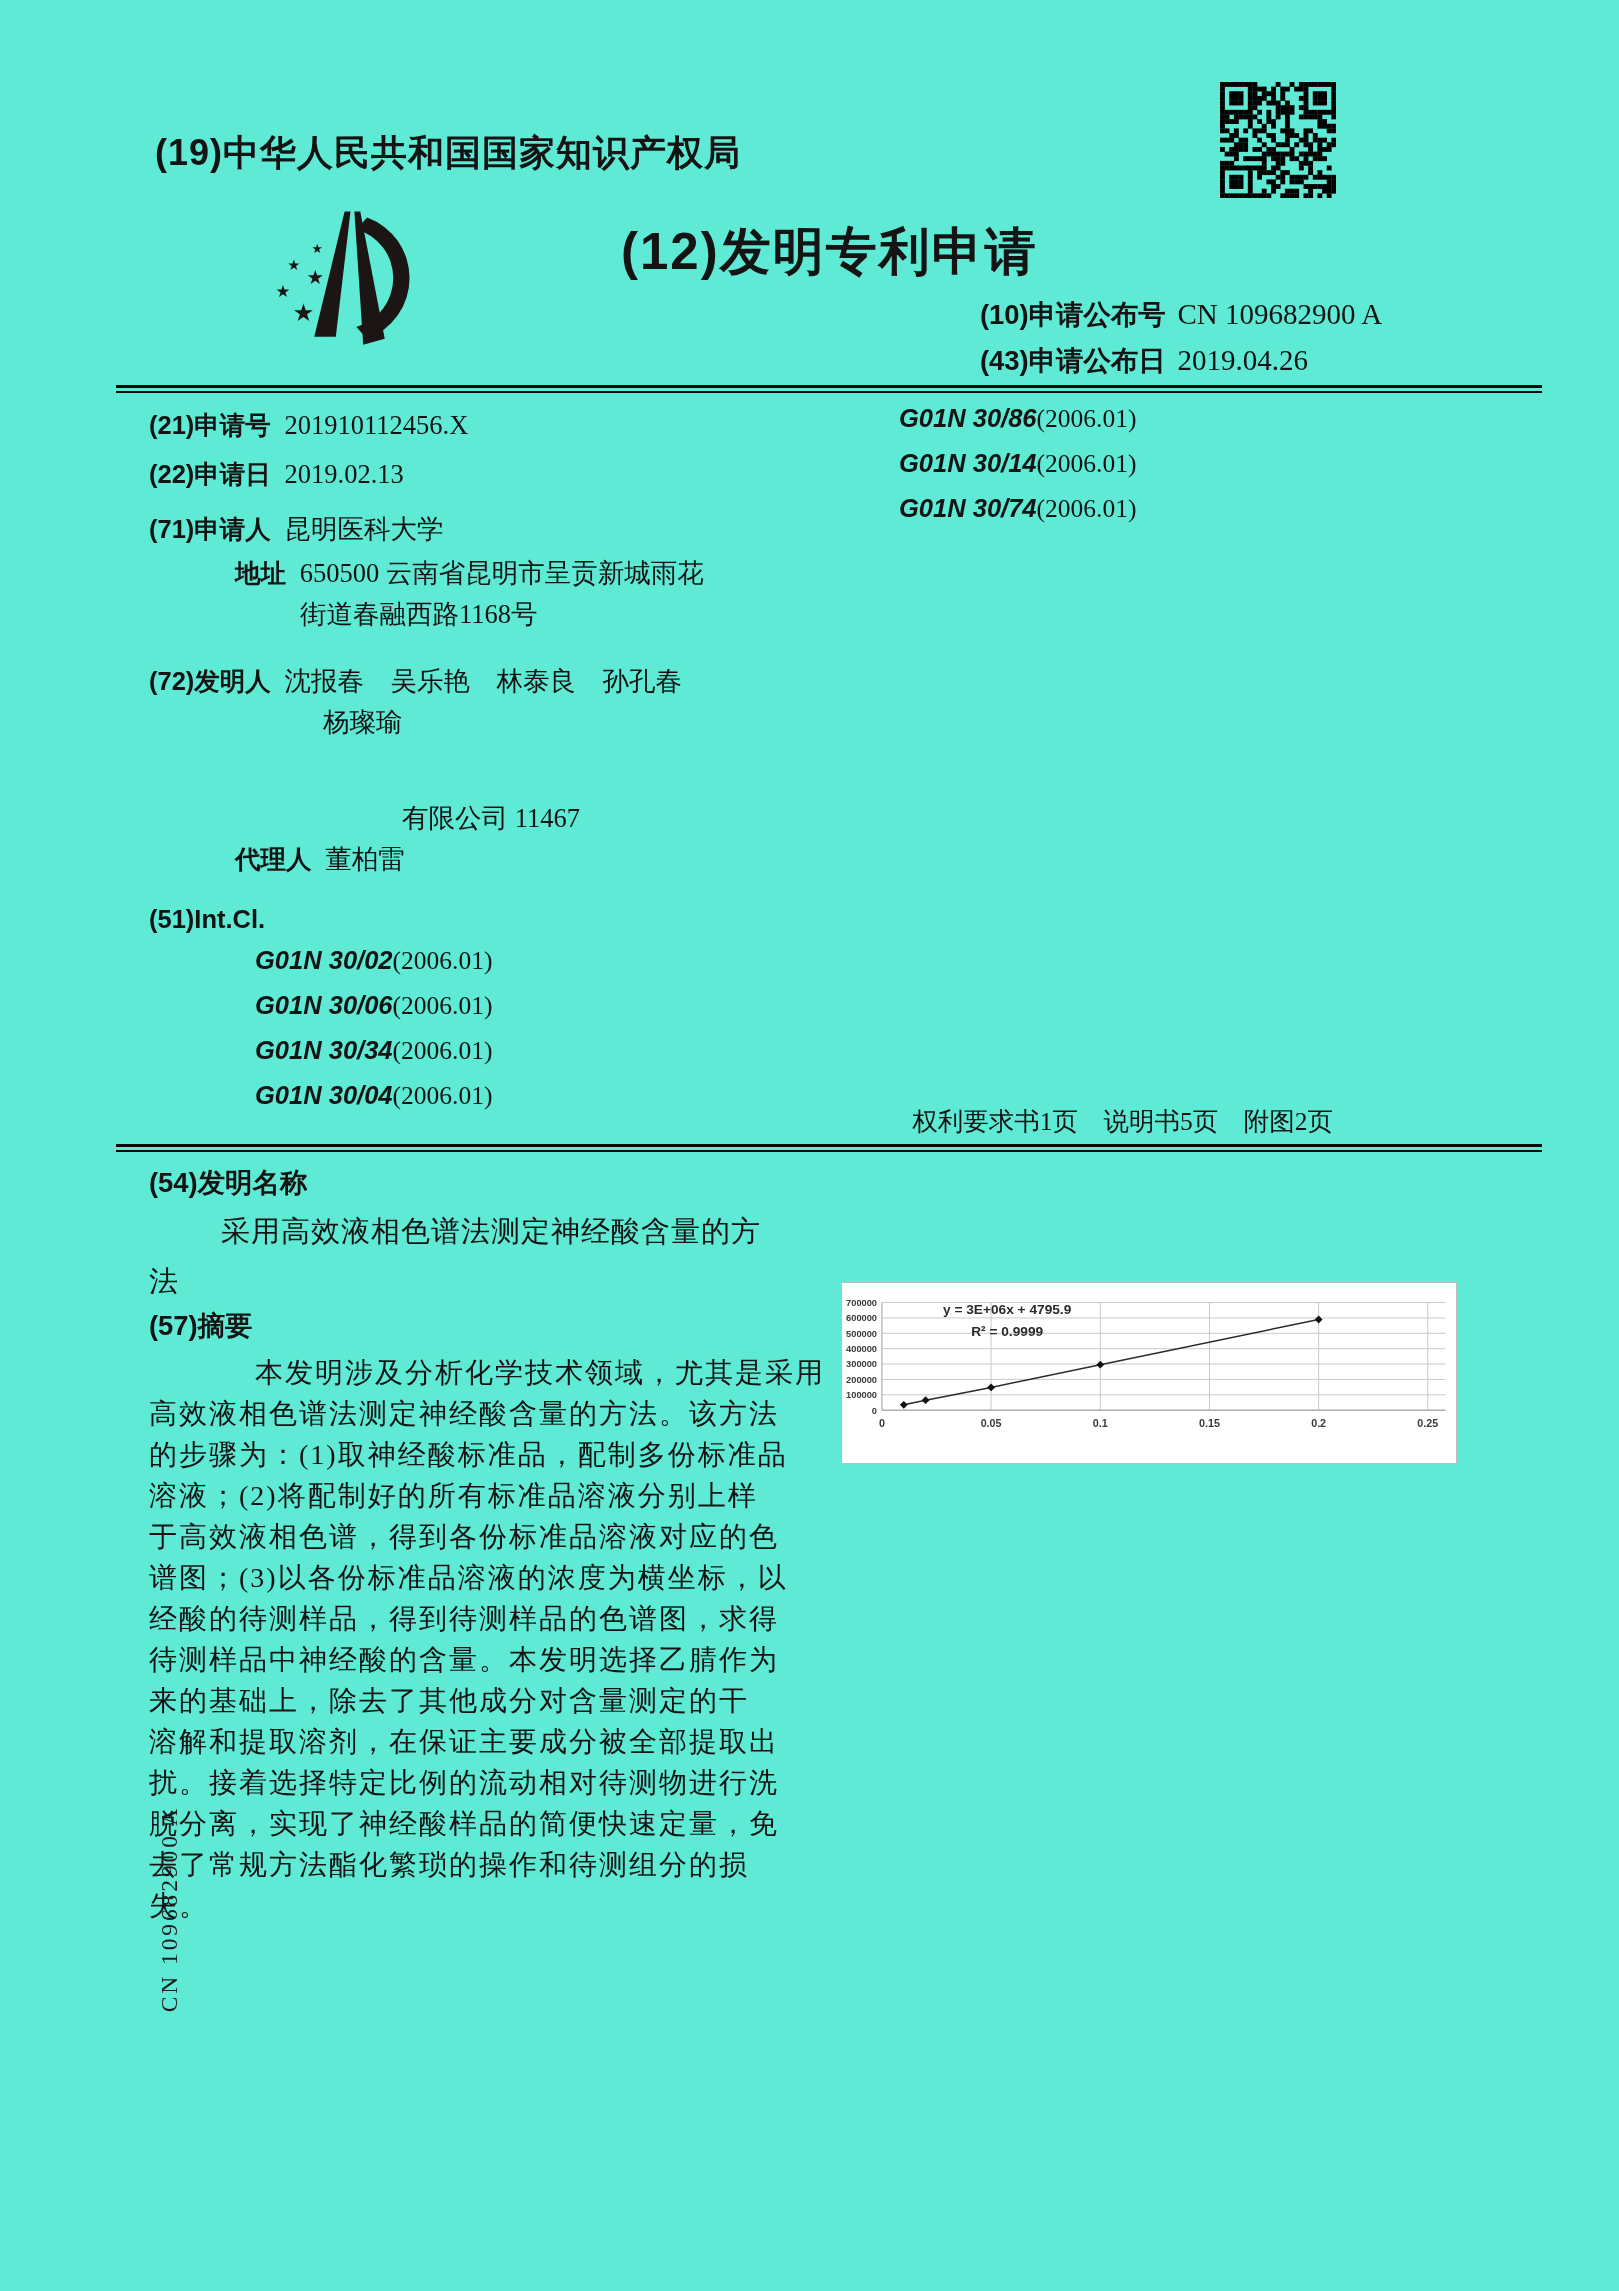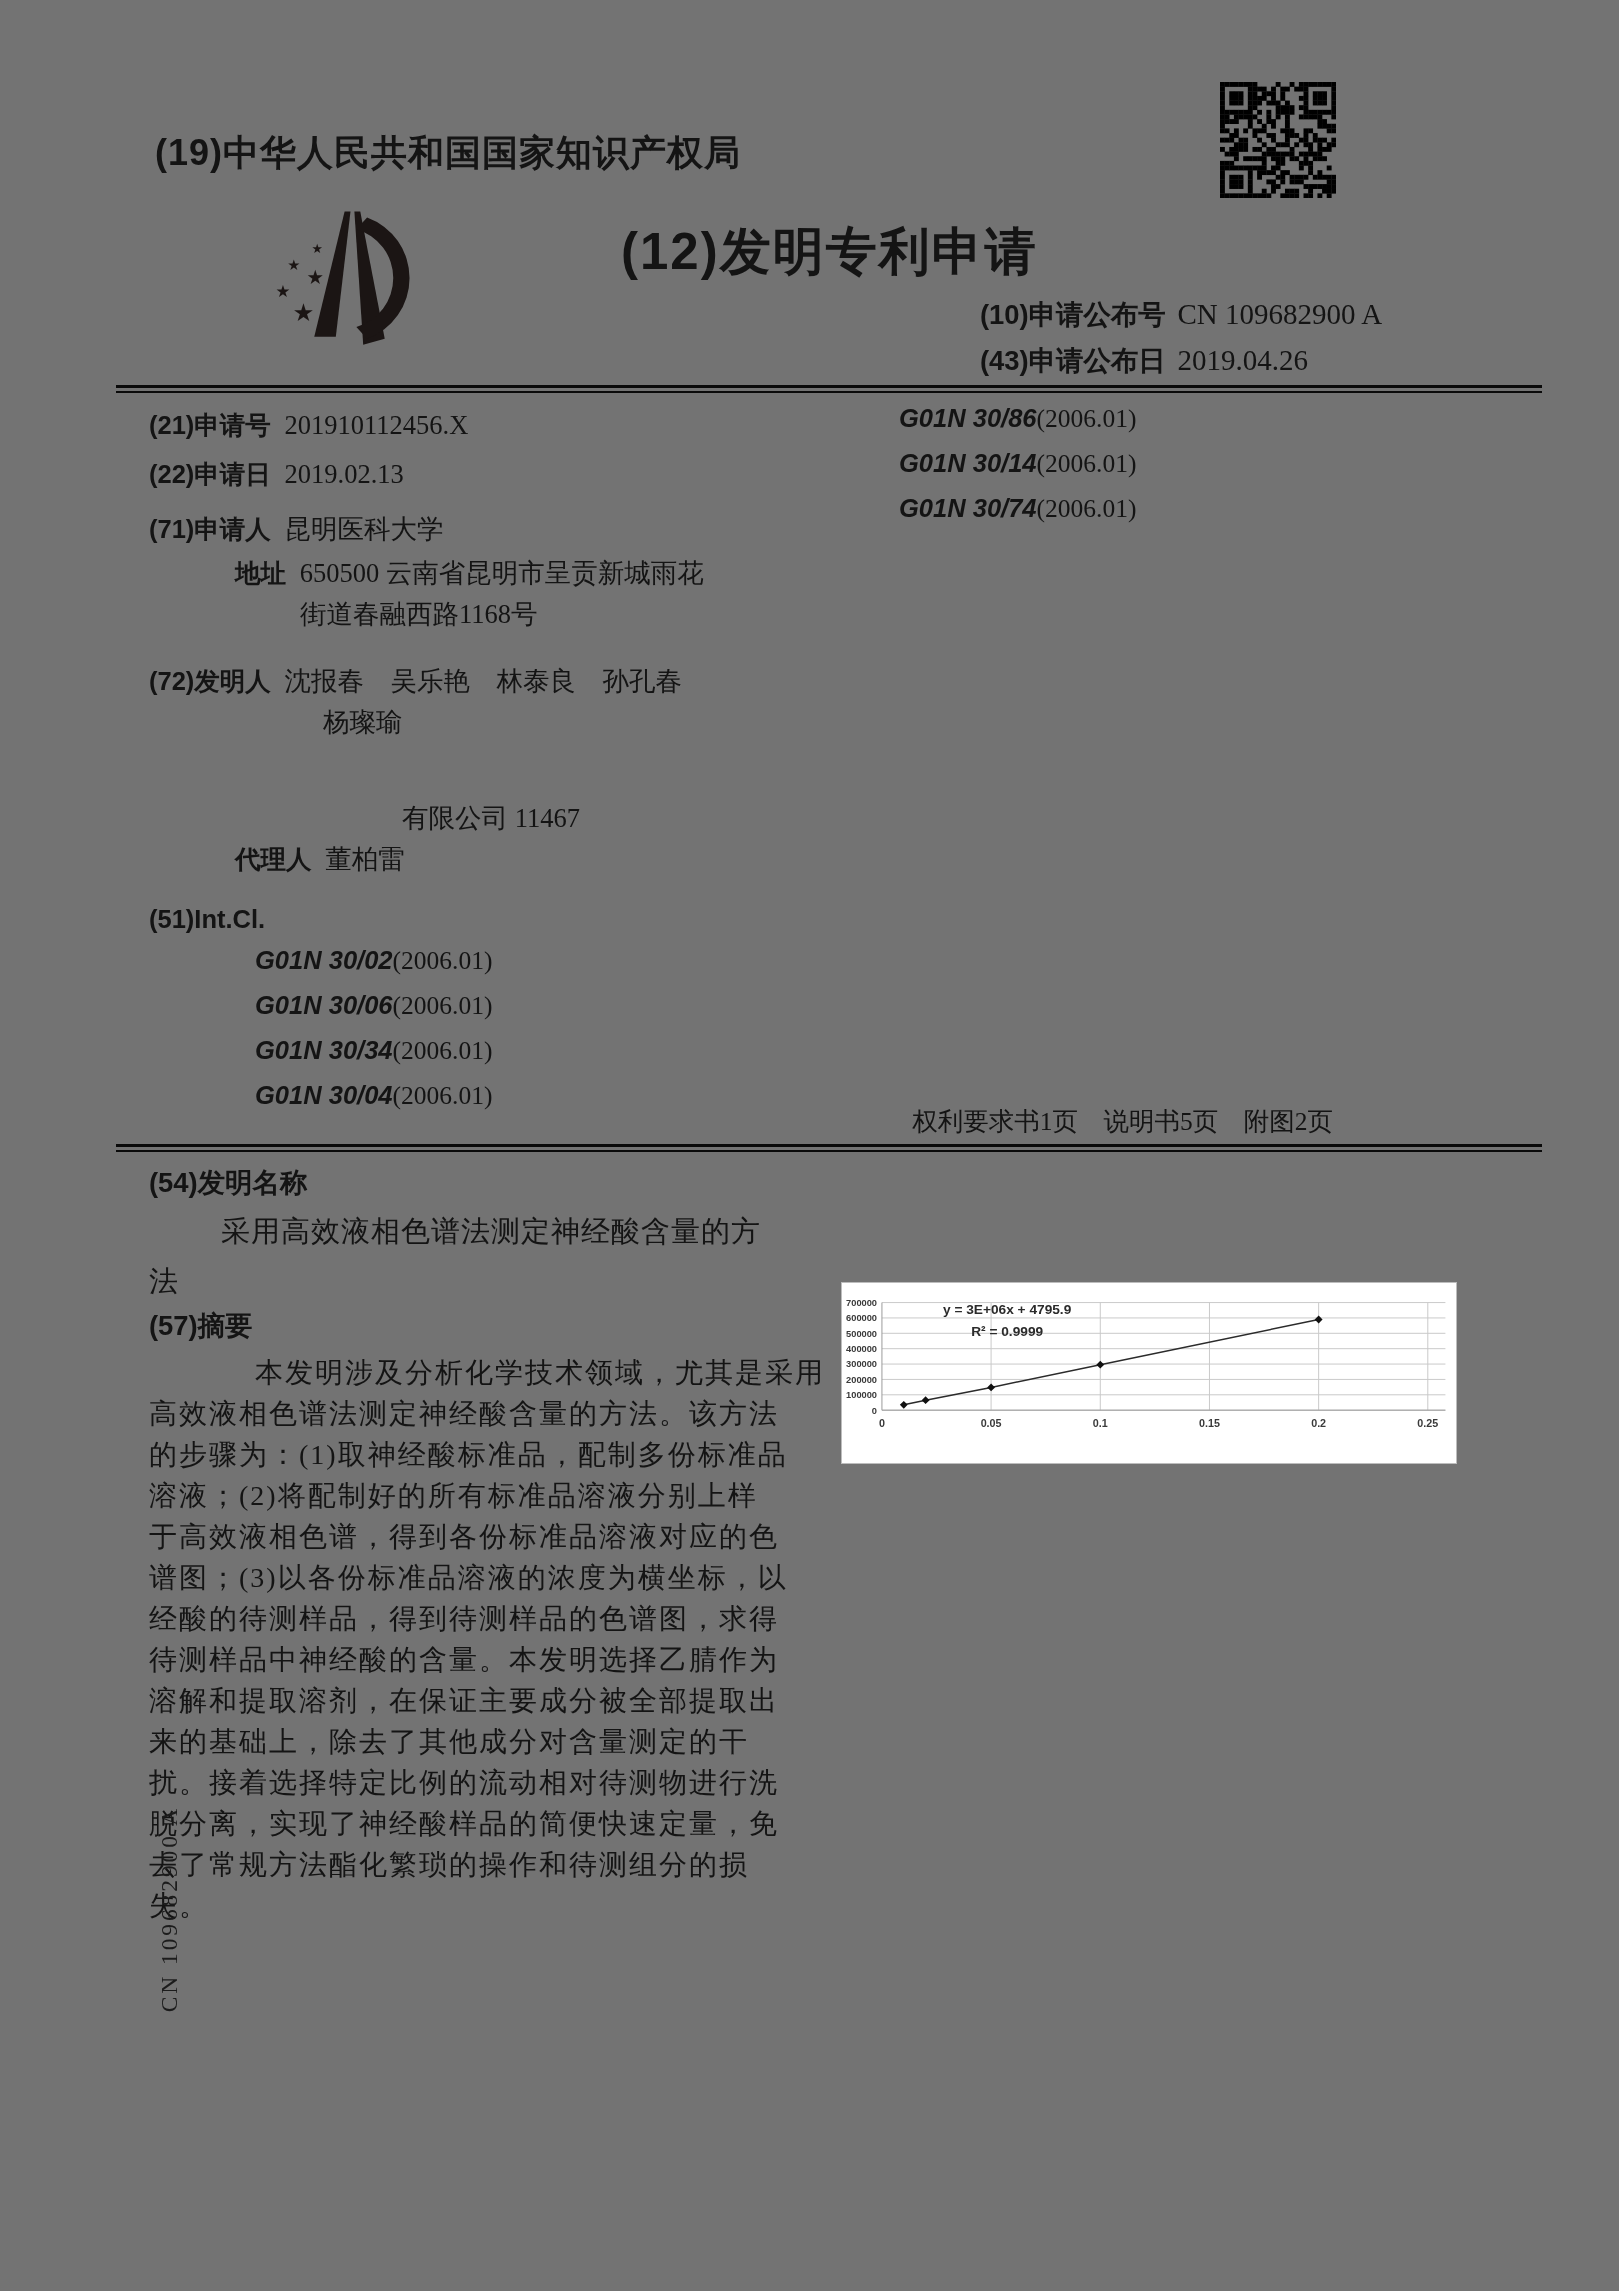--- a/index.html
+++ b/index.html
@@ -1,16 +1,16 @@
 <!DOCTYPE html>
 <html><head>
 <meta charset="utf-8">
 <style>
   html,body{margin:0;padding:0;background:#e8e8e8;}
-  .page{position:relative;width:1619px;height:2292px;background:#737373;overflow:hidden;
+  .page{position:relative;width:1619px;height:2292px;background:#5eead4;overflow:hidden;
         color:#141414;font-family:"Liberation Serif","DejaVu Serif",serif;}
   .abs{position:absolute;white-space:nowrap;}
   .sans{font-family:"Liberation Sans","DejaVu Sans",sans-serif;font-weight:bold;}
   .office{left:155px;top:129px;font-size:36px;letter-spacing:1px;}
   .doctype{left:621px;top:218px;font-size:51px;letter-spacing:2px;}
   .logo{left:227px;top:192px;width:245px;height:181px;}
   .qr{left:1220px;top:82px;width:116px;height:116px;}
   .pubrow{left:980px;font-size:27.4px;}
   .pubrow .plbl{font-family:"Liberation Sans","DejaVu Sans",sans-serif;font-weight:bold;}
   .pubrow .pval{font-size:29px;margin-left:11.8px;}
@@ -485,22 +485,22 @@
 
   <div class="abs abstract">
     <div class="abs-line first">本发明涉及分析化学技术领域，尤其是采用</div>
     <div class="abs-line">高效液相色谱法测定神经酸含量的方法。该方法</div>
     <div class="abs-line">的步骤为：(1)取神经酸标准品，配制多份标准品</div>
     <div class="abs-line">溶液；(2)将配制好的所有标准品溶液分别上样</div>
     <div class="abs-line">于高效液相色谱，得到各份标准品溶液对应的色</div>
     <div class="abs-line">谱图；(3)以各份标准品溶液的浓度为横坐标，以</div>
     <div class="abs-line">经酸的待测样品，得到待测样品的色谱图，求得</div>
     <div class="abs-line">待测样品中神经酸的含量。本发明选择乙腈作为</div>
+    <div class="abs-line">来的基础上，除去了其他成分对含量测定的干</div>
     <div class="abs-line">溶解和提取溶剂，在保证主要成分被全部提取出</div>
-    <div class="abs-line">来的基础上，除去了其他成分对含量测定的干</div>
     <div class="abs-line">扰。接着选择特定比例的流动相对待测物进行洗</div>
     <div class="abs-line">脱分离，实现了神经酸样品的简便快速定量，免</div>
     <div class="abs-line">去了常规方法酯化繁琐的操作和待测组分的损</div>
     <div class="abs-line">失。</div>
   </div>
 
   <div id="chart-box">
     <svg id="chart-svg" width="614" height="180" viewBox="0 0 626 184">
         <line x1="40" x2="616" y1="130" y2="130" stroke="#c9c9c9"></line>
         <line x1="40" x2="616" y1="114.28571428571429" y2="114.28571428571429" stroke="#c9c9c9"></line>

